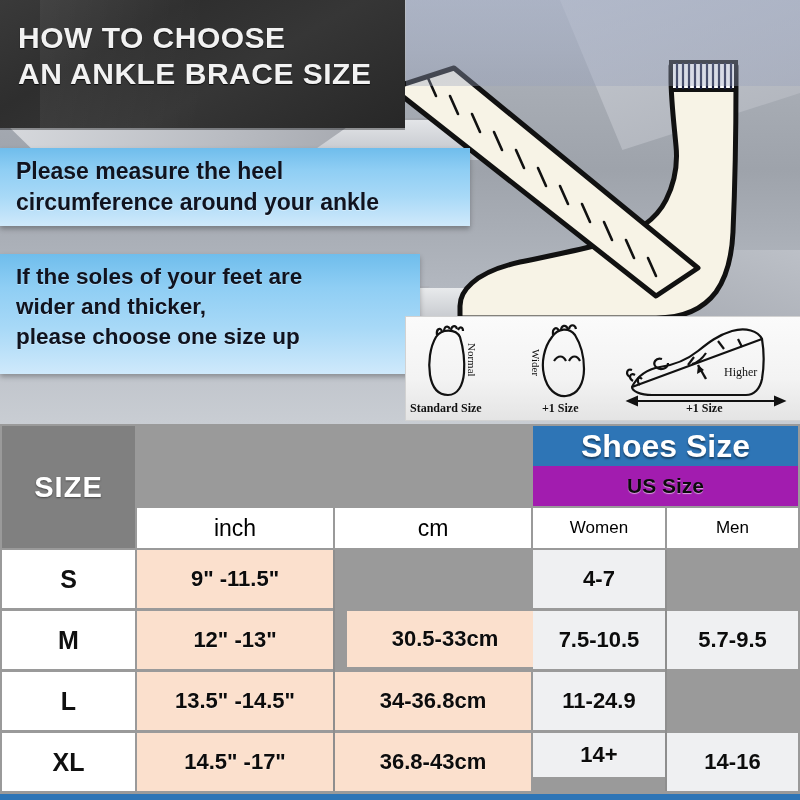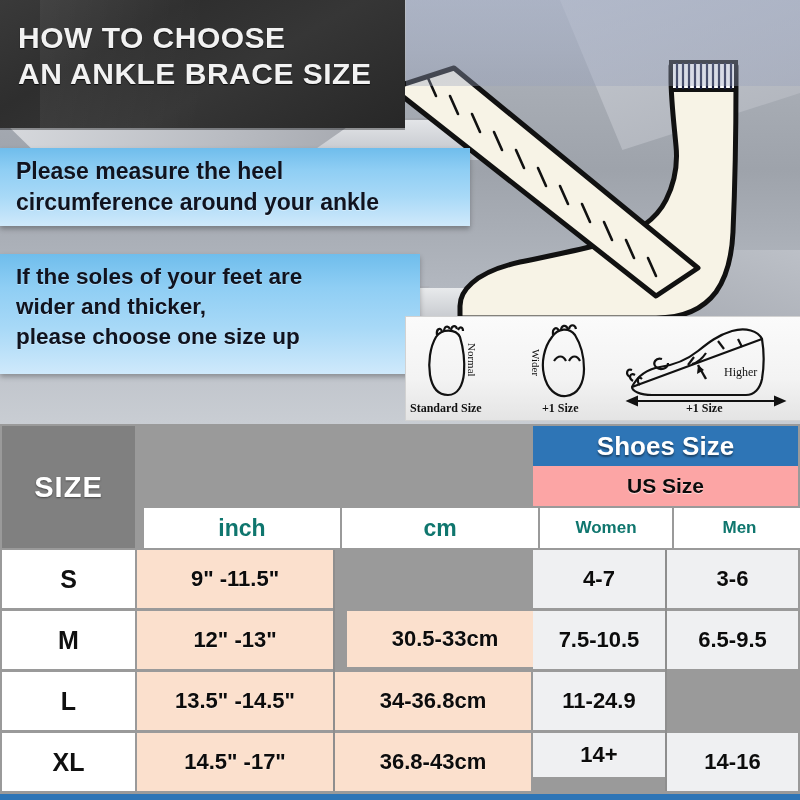--- a/index.html
+++ b/index.html
@@ -124,27 +124,27 @@
   .cell{position:absolute;display:flex;align-items:center;justify-content:center;
         text-align:center;box-sizing:border-box;}
   .size-head{
     background:#808080;color:#ffffff;font-weight:bold;font-size:29px;
     letter-spacing:1px;text-shadow:0 1px 2px rgba(0,0,0,.45);
   }
   .blue-head{
     background:#2e75b6;color:#ffffff;font-weight:bold;font-size:29px;
     text-shadow:0 2px 2px rgba(0,0,0,.45);
   }
-  .blue-head.small{font-size:26px;}
+  .blue-head.small{font-size:32px;}
   .lav-head{
-    background:#fca5a5;color:#0b0b0b;font-weight:bold;font-size:21px;
+    background:#a21caf;color:#0b0b0b;font-weight:bold;font-size:21px;
     text-shadow:0 1px 1px rgba(255,255,255,.6);
   }
   .unit-head{
-    background:#ffffff;color:#0f766e;font-weight:bold;font-size:23px;margin-left:7px;
+    background:#ffffff;color:#000000;font-weight:normal;font-size:23px;
   }
   .unit-head.tiny{font-size:17px;}
   .size-cell{
     background:#ffffff;color:#101010;font-weight:bold;font-size:25px;
   }
   .inch-cell,.cm-cell{
     background:#fbe0cd;color:#0c0c0c;font-weight:bold;font-size:22px;
     text-shadow:0 1px 0 rgba(255,255,255,.45);
   }
   .shoe-cell{
@@ -287,27 +287,26 @@
     <div class="cell lav-head" style="left:533px;top:42px;width:265px;height:40px;">US Size</div>
 
     <div class="cell unit-head" style="left:137px;top:84px;width:196px;height:40px;">inch</div>
     <div class="cell unit-head" style="left:335px;top:84px;width:196px;height:40px;text-align:center;">cm</div>
     <div class="cell unit-head tiny" style="left:533px;top:84px;width:132px;height:40px;">Women</div>
     <div class="cell unit-head tiny" style="left:667px;top:84px;width:131px;height:40px;">Men</div>
 
     <div class="cell size-cell" style="left:2px;top:126px;width:133px;height:58px;">S</div>
     <div class="cell inch-cell" style="left:137px;top:126px;width:196px;height:58px;">9" -11.5"</div>
     <div class="cell shoe-cell" style="left:533px;top:126px;width:132px;height:58px;">4-7</div>
-    <div class="cell shoe-cell" style="left:667px;top:126px;width:131px;height:58px;">3-6</div>
 
     <div class="cell size-cell" style="left:2px;top:187px;width:133px;height:58px;">M</div>
     <div class="cell inch-cell" style="left:137px;top:187px;width:196px;height:58px;">12" -13"</div>
     <div class="cell cm-cell" style="left:335px;top:187px;width:196px;height:56px;margin-left:12px;">30.5-33cm</div>
     <div class="cell shoe-cell" style="left:533px;top:187px;width:132px;height:58px;">7.5-10.5</div>
-    <div class="cell shoe-cell" style="left:667px;top:187px;width:131px;height:58px;">6.5-9.5</div>
+    <div class="cell shoe-cell" style="left:667px;top:187px;width:131px;height:58px;">5.7-9.5</div>
 
     <div class="cell size-cell" style="left:2px;top:248px;width:133px;height:58px;">L</div>
     <div class="cell inch-cell" style="left:137px;top:248px;width:196px;height:58px;">13.5" -14.5"</div>
     <div class="cell cm-cell" style="left:335px;top:248px;width:196px;height:58px;">34-36.8cm</div>
     <div class="cell shoe-cell" style="left:533px;top:248px;width:132px;height:58px;">11-24.9</div>
 
     <div class="cell size-cell" style="left:2px;top:309px;width:133px;height:58px;">XL</div>
     <div class="cell inch-cell" style="left:137px;top:309px;width:196px;height:58px;">14.5" -17"</div>
     <div class="cell cm-cell" style="left:335px;top:309px;width:196px;height:58px;">36.8-43cm</div>
     <div class="cell shoe-cell" style="left:533px;top:309px;width:132px;height:44px;">14+</div>

